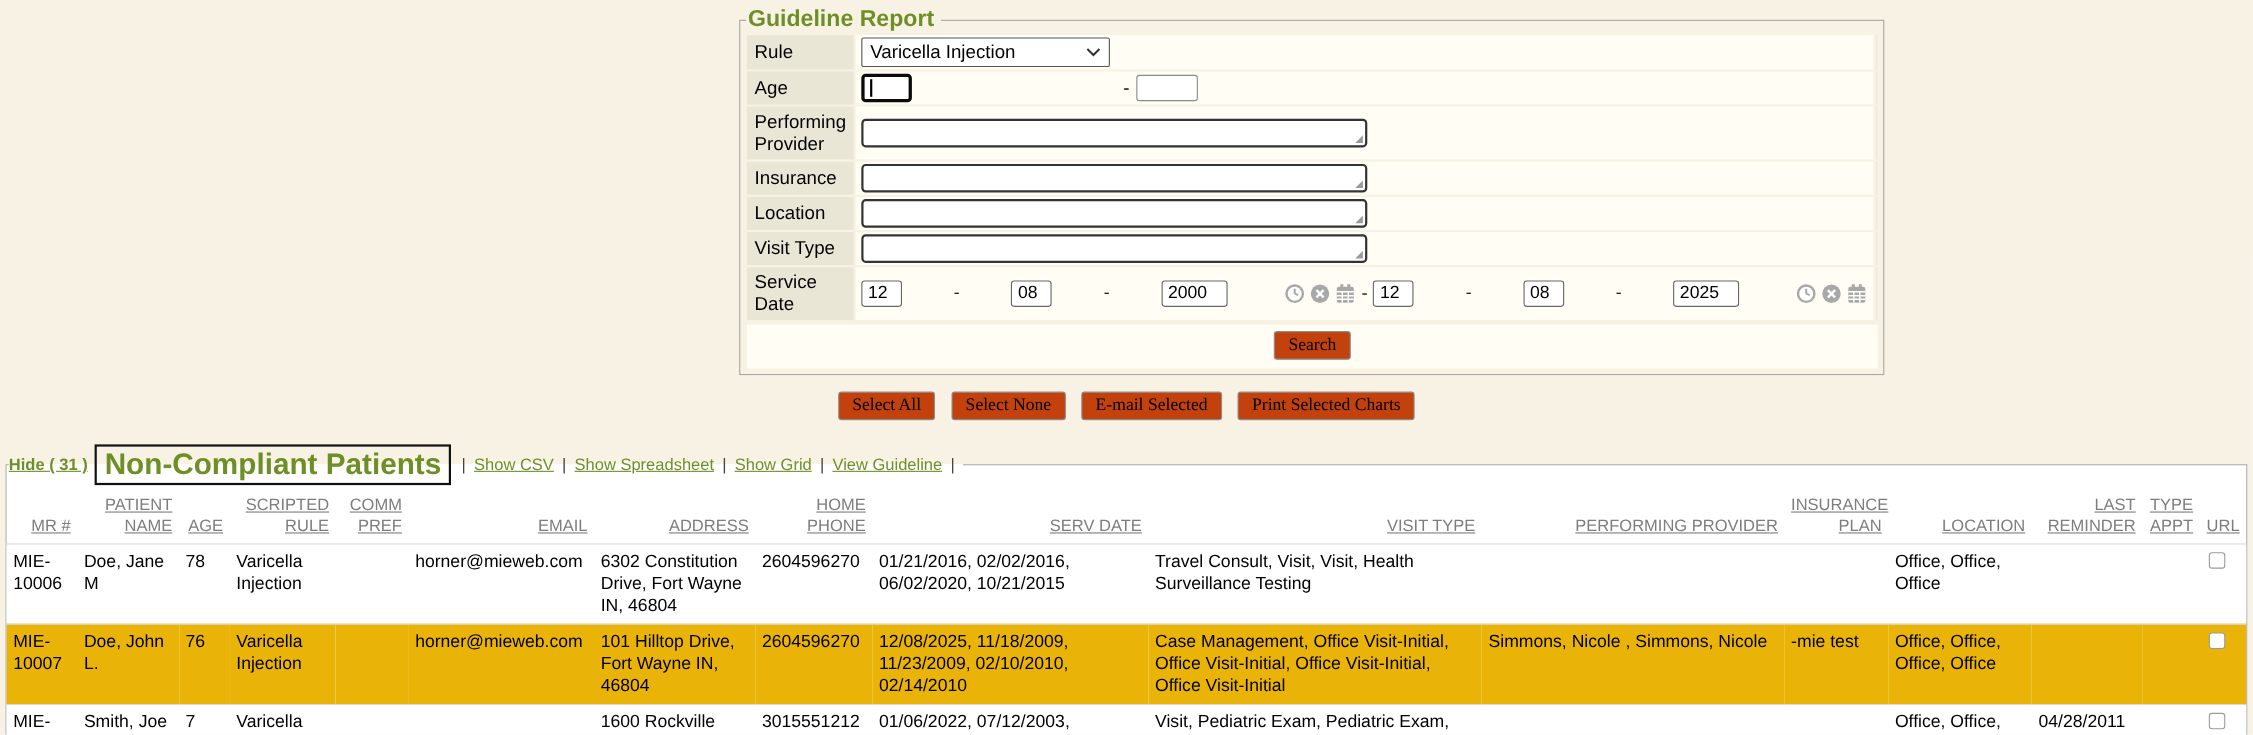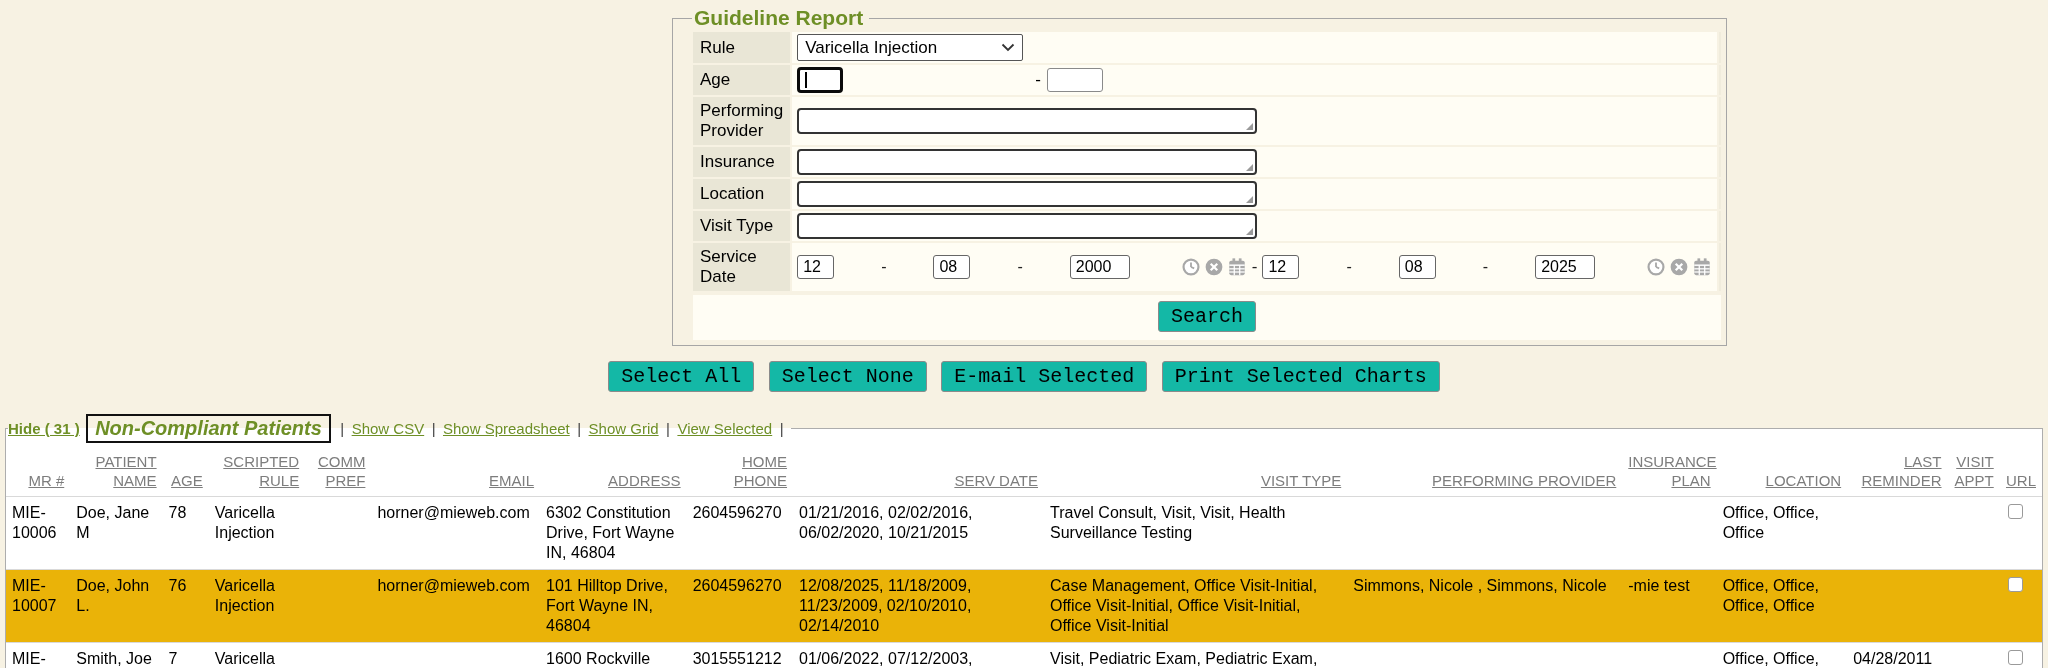--- a/index.html
+++ b/index.html
@@ -7,21 +7,21 @@
   body {
     width:2048px; height:668px; overflow:hidden;
     background:#f7f2e3;
     font-family:"Liberation Sans","DejaVu Sans",sans-serif;
     color:#000;
   }
 
   
   .form-wrap { width:704px; margin:0 auto; padding-top:6px; }
   fieldset.gr {
-    border:1px solid #a6a6a6; margin:0; padding:0 3px 3px 18px; background:transparent;
+    border:1px solid #a6a6a6; margin:0; padding:0 3px 3px 4px; background:transparent;
   }
   legend.gr-legend {
     color:#6e8f26; font-weight:bold; font-size:21px; padding:0 6px 0 2px; margin-left:1px;
   }
   table.form-table { border-collapse:separate; border-spacing:2px; width:100%; }
   td.lbl { background:#e9e6d6; font-size:17px; padding:4px 7px; width:210px; vertical-align:middle; }
   td.ctl { background:#fffdf4; padding:2px 5px; vertical-align:middle; }
   td.sp  { background:#f0ecdc; width:16px; }
 
   .select-box {
@@ -62,41 +62,41 @@
     font-size:16px; padding:0 5px;
   }
   .dsep { margin:0 1px; font-size:16px; color:#222; }
   .gsep { margin:0 5px; font-size:17px; color:#222; }
   .dicons { display:inline-flex; align-items:center; gap:3px; margin-left:5px; }
   .dicons svg { display:block; cursor:pointer; }
 
   .search-row { margin:2px; background:#fffdf4; text-align:center; padding:6px 0 8px; }
 
   button.std {
-    font-family:Liberation Mono, monospace; font-size:20px; color:#000;
-    background:#14b8a6; border:1px solid #8b8b8b; border-radius:3px;
+    font-family:Liberation Serif, serif; font-size:16px; color:#000;
+    background:#c2410c; border:1px solid #8b8b8b; border-radius:3px;
     padding:3px 12px; cursor:pointer;
   }
   .actions-row { text-align:center; margin-top:15px; }
   .actions-row button { margin:0 5px; }
 
   
   fieldset.report {
     margin:22px 5px 0 5px; border:1px solid #adadad; background:#fff;
     padding:6px 0 0 0; min-height:380px;
   }
   legend.report-legend { margin-left:2px; padding:0 4px 0 0; white-space:nowrap; }
   legend.report-legend > * { vertical-align:middle; }
   a.green-link {
     color:#6e8f26; text-decoration:underline; font-size:15px; cursor:pointer;
   }
   a.hide-link { font-weight:bold; }
   .title-box {
     display:inline-block; border:2px solid #111; padding:1px 7px; margin:0 2px;
-    color:#6e8f26; font-weight:bold; font-size:20px; background:transparent;font-style:italic;
+    color:#6e8f26; font-weight:bold; font-size:27px; background:transparent;
   }
   .sep { color:#444; font-size:15px; margin:0 3px; }
 
   table.report-table {
     width:100%; border-collapse:collapse; table-layout:fixed; margin-top:2px;
   }
   table.report-table th {
     color:#7d7d7d; font-weight:normal; font-size:15px; text-align:left;
     vertical-align:bottom; padding:2px 6px 5px 6px;
   }
@@ -273,21 +273,21 @@
   <legend class="report-legend">
     <a class="green-link hide-link">Hide ( 31 )</a>
     <span class="title-box">Non-Compliant Patients</span>
     <span class="sep">|</span>
     <a class="green-link">Show CSV</a>
     <span class="sep">|</span>
     <a class="green-link">Show Spreadsheet</a>
     <span class="sep">|</span>
     <a class="green-link">Show Grid</a>
     <span class="sep">|</span>
-    <a class="green-link">View Selected</a>
+    <a class="green-link">View Guideline</a>
     <span class="sep">|</span>
   </legend>
   <table class="report-table">
       <colgroup>
         <col style="width: 64px;">
         <col style="width: 92px;">
         <col style="width: 46px;">
         <col style="width: 96px;">
         <col style="width: 66px;">
         <col style="width: 168px;">
@@ -346,21 +346,21 @@
             <span>PLAN</span>
           </th>
           <th>
             <span>LOCATION</span>
           </th>
           <th>
             <span>LAST</span>
             <span>REMINDER</span>
           </th>
           <th>
-            <span>VISIT</span>
+            <span>TYPE</span>
             <span>APPT</span>
           </th>
           <th>
             <span>URL</span>
           </th>
         </tr>
       </thead>
       <tbody>
         <tr>
           <td>MIE-10006</td>

